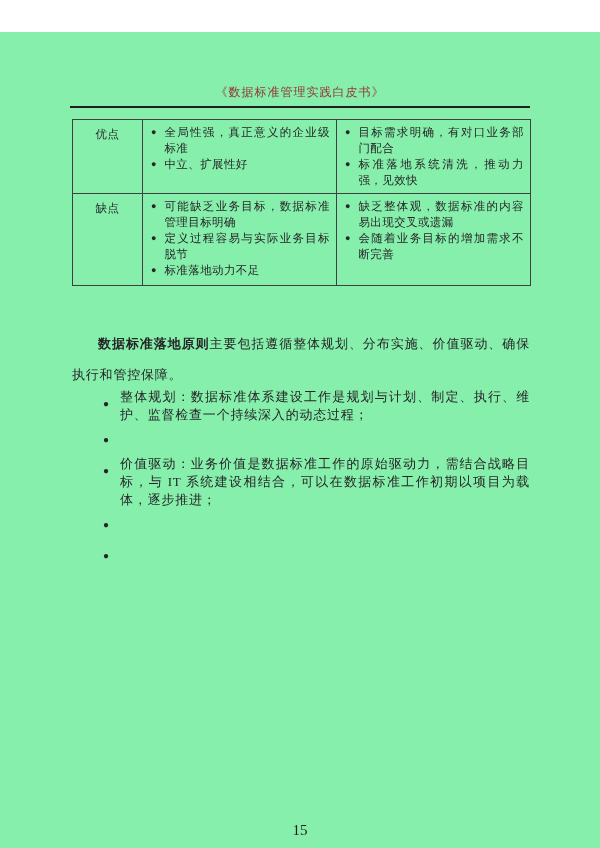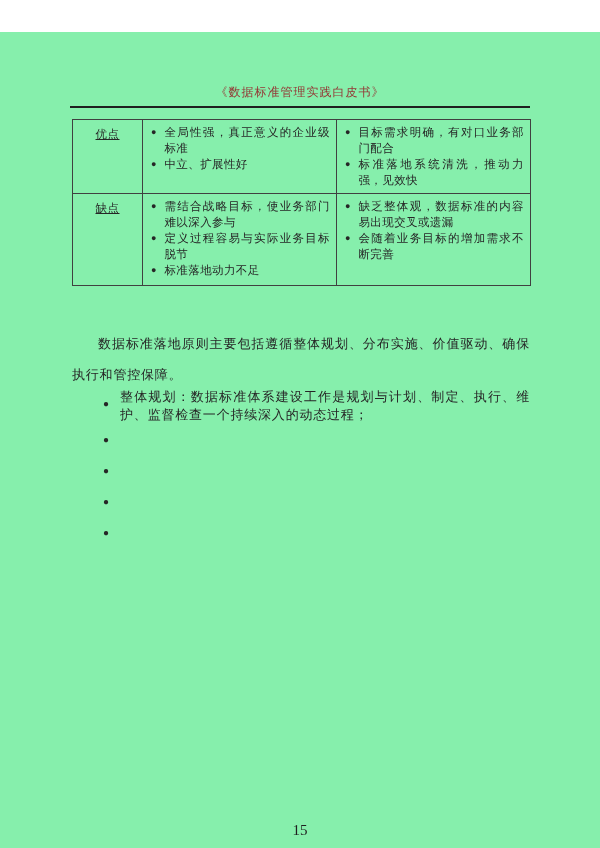--- a/index.html
+++ b/index.html
@@ -32,42 +32,42 @@
     border-collapse: collapse;
     table-layout: fixed;
     font-size: 11.5px;
     line-height: 15.5px;
   }
   .doc-table td {
     border: 1px solid #404040;
     vertical-align: top;
     padding: 5px 6px 4px 6px;
   }
-  td.label-cell { text-align: center; padding-top: 7px; letter-spacing: 0.5px; text-decoration: underline; }
+  td.label-cell { text-align: center; padding-top: 7px; letter-spacing: 0.5px; }
   .row-youdian  td { height: 60px; }
   .row-quedian  td { height: 80px; }
   .row-changjing td { height: 50px; }
 
   .cell-item { display: flex; align-items: flex-start; margin-bottom: 1px; }
   .cell-item .dot {
     flex: 0 0 auto;
     font-size: 9px; line-height: 15.5px;
     margin: 0 8px 0 2px;
   }
   .cell-item .t { flex: 1 1 auto; text-align: justify; letter-spacing: 0.4px; }
 
   
   .lead-para {
     position: absolute; top: 296px; left: 72px; width: 458px;
     margin: 0;
     font-size: 13px; line-height: 31px;
     text-align: justify; text-indent: 2em;
     letter-spacing: 0.8px;
   }
-  .lead-para .bold { font-weight: normal; }
+  .lead-para .bold { font-weight: bold; }
 
   
   .principles {
     position: absolute; top: 356px; left: 72px; width: 458px;
   }
   .p-item {
     display: flex; align-items: flex-start;
     padding-left: 31px;
   }
   .p-item .dot {
@@ -128,21 +128,21 @@
             <span class="t">标准落地系统清洗，推动力强，见效快</span>
           </div>
         </td>
       </tr>
 
       <tr class="row-quedian">
         <td class="label-cell">缺点</td>
         <td>
           <div class="cell-item">
             <span class="dot">●</span>
-            <span class="t">需结合战略目标，使业务部门难以深入参与</span>
+            <span class="t">可能缺乏业务目标，数据标准管理目标明确</span>
           </div>
           <div class="cell-item">
             <span class="dot">●</span>
             <span class="t">定义过程容易与实际业务目标脱节</span>
           </div>
           <div class="cell-item">
             <span class="dot">●</span>
             <span class="t">标准落地动力不足</span>
           </div>
         </td>
@@ -166,20 +166,21 @@
   <div class="principles">
     <div class="p-item">
       <span class="dot">●</span>
       <span class="t">整体规划：数据标准体系建设工作是规划与计划、制定、执行、维护、监督检查一个持续深入的动态过程；</span>
     </div>
     <div class="p-item">
       <span class="dot">●</span>
     </div>
     <div class="p-item">
       <span class="dot">●</span>
+      <span class="t">价值驱动：业务价值是数据标准工作的原始驱动力，需结合战略目标，与 IT 系统建设相结合，可以在数据标准工作初期以项目为载体，逐步推进；</span>
     </div>
     <div class="p-item">
       <span class="dot">●</span>
     </div>
     <div class="p-item">
       <span class="dot">●</span>
     </div>
   </div>
 
   <div class="footer">15</div>

